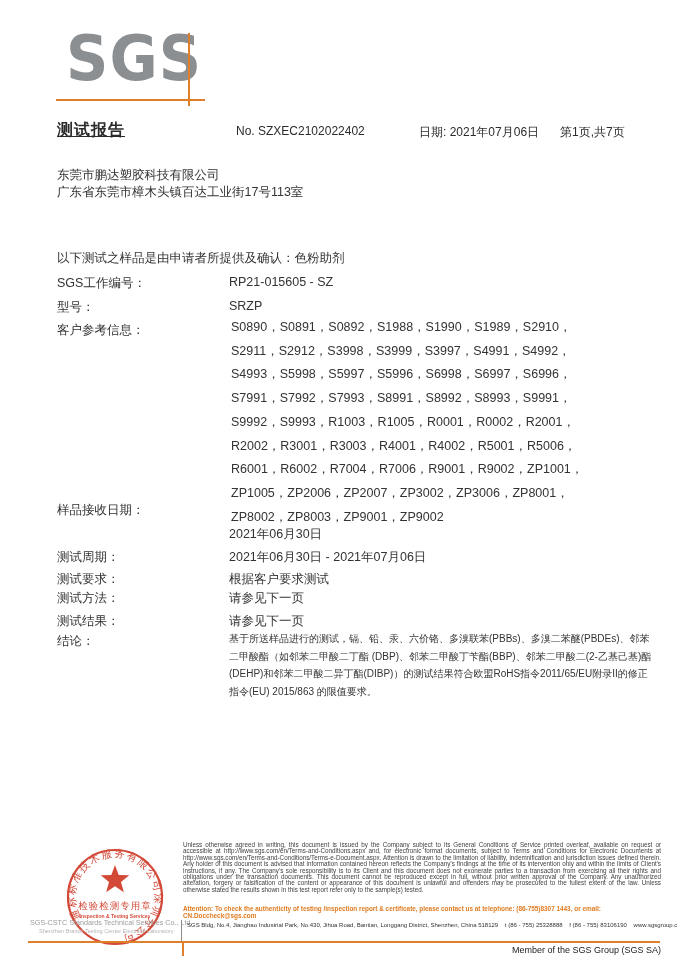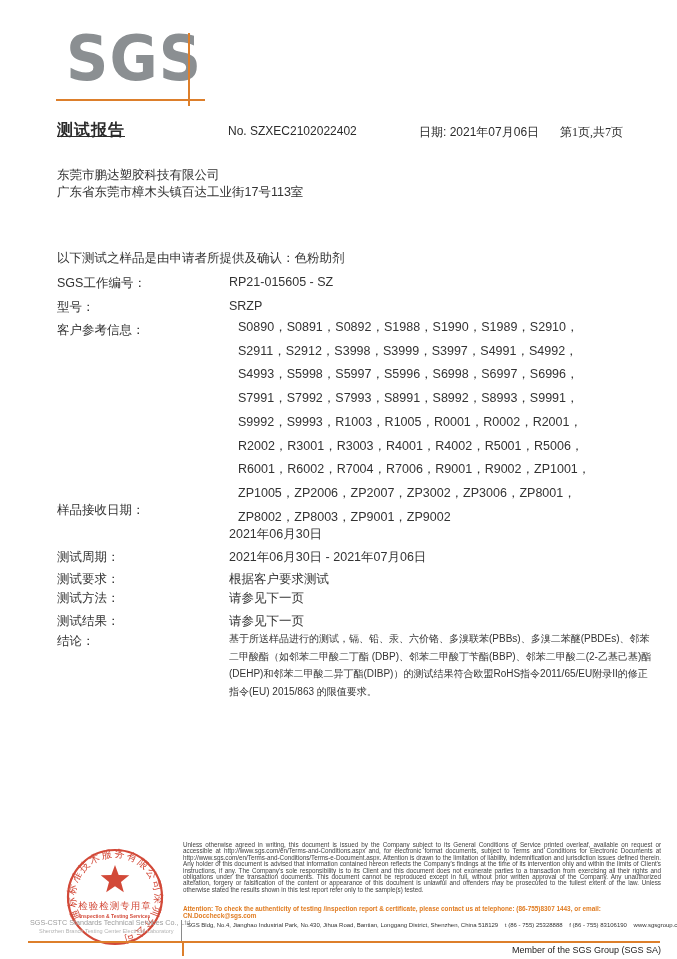--- a/index.html
+++ b/index.html
@@ -10,31 +10,31 @@
   
   .logo-text{
     position:absolute;left:66px;top:22px;font-size:56px;font-weight:bold;
     color:#8b8f92;letter-spacing:1px;transform:scale(1.05,1.12);transform-origin:left top;
     font-family:"DejaVu Sans","Liberation Sans",sans-serif;
   }
   .logo-hline{position:absolute;left:56px;top:99px;width:149px;height:2px;background:#dd7f2b;}
   .logo-vline{position:absolute;left:188px;top:33px;width:2px;height:73px;background:#dd7f2b;}
   
   .hdr-title{position:absolute;left:57px;top:120px;font-size:16px;font-weight:bold;color:#2b2b2b;letter-spacing:1px;text-decoration:underline;}
-  .hdr-no{position:absolute;left:228px;top:124px;font-size:12px;color:#2b2b2b;text-align:right;}
+  .hdr-no{position:absolute;left:236px;top:124px;font-size:12px;color:#2b2b2b;text-align:right;}
   .hdr-date{position:absolute;left:419px;top:124px;font-size:12px;color:#2b2b2b;}
-  .hdr-page{position:absolute;left:560px;top:124px;font-size:12px;color:#2b2b2b;font-family:Liberation Serif, serif;}
+  .hdr-page{position:absolute;left:560px;top:124px;font-size:12px;color:#2b2b2b;}
   
   .company{position:absolute;left:57px;top:159px;font-size:12.5px;color:#333;margin-top:8px;}
   .addr{position:absolute;left:57px;top:184px;font-size:12.5px;color:#333;}
   .stmt{position:absolute;left:57px;top:250px;font-size:12.5px;color:#333;}
   
   .lbl{position:absolute;left:57px;font-size:12.5px;color:#333;}
   .val{position:absolute;left:229px;font-size:12.5px;color:#333;}
-  .ref-lines{position:absolute;left:238px;top:316px;font-size:12.5px;color:#333;line-height:23.7px;}
+  .ref-lines{position:absolute;left:231px;top:316px;font-size:12.5px;color:#333;line-height:23.7px;}
   .conclusion{
     position:absolute;left:229px;top:630px;width:424px;font-size:10px;
     line-height:17.5px;color:#333;
   }
   
   .legal{
     position:absolute;left:183px;top:842px;width:478px;font-size:6.3px;line-height:6.4px;
     color:#3f3f3f;text-align:justify;
   }
   .attention{

